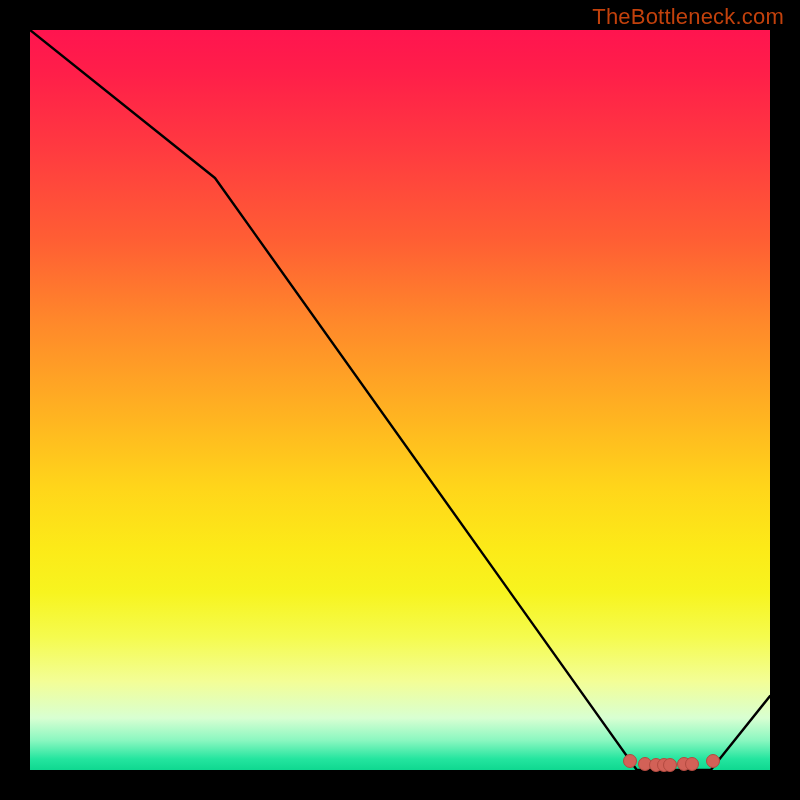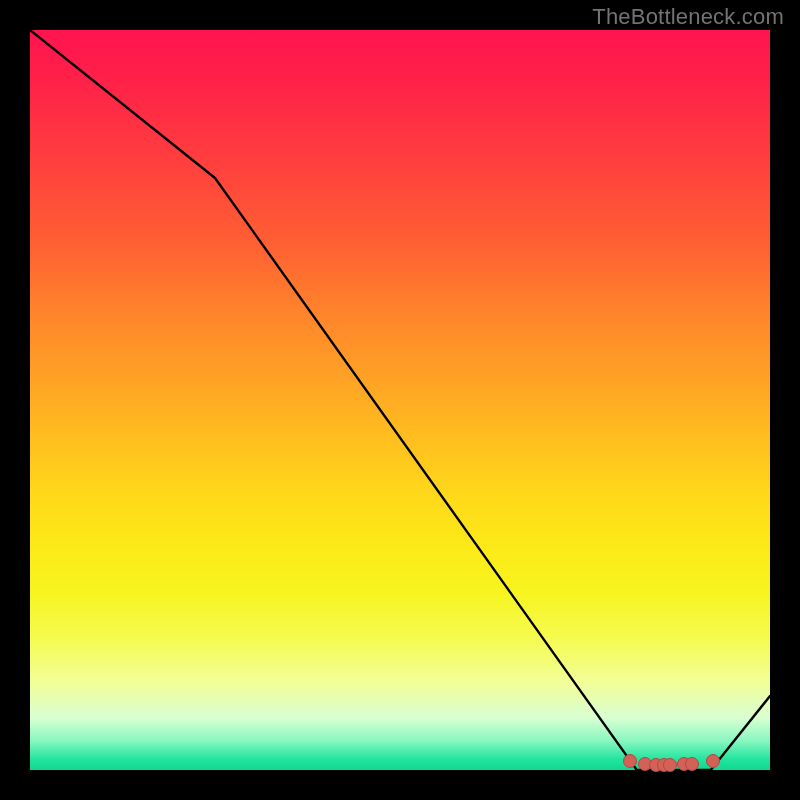--- a/index.html
+++ b/index.html
@@ -14,21 +14,21 @@
   .frame {
     position: relative;
     width: 800px;
     height: 800px;
     background: #000;
   }
   .watermark {
     position: absolute;
     top: 4px;
     right: 16px;
-    color: #737373;
+    color: #c2410c;
     font-size: 22px;
     font-weight: 400;
     letter-spacing: 0.2px;
     user-select: none;
   }
   .plot-area {
     position: absolute;
     left: 30px;
     top: 30px;
     width: 740px;  

